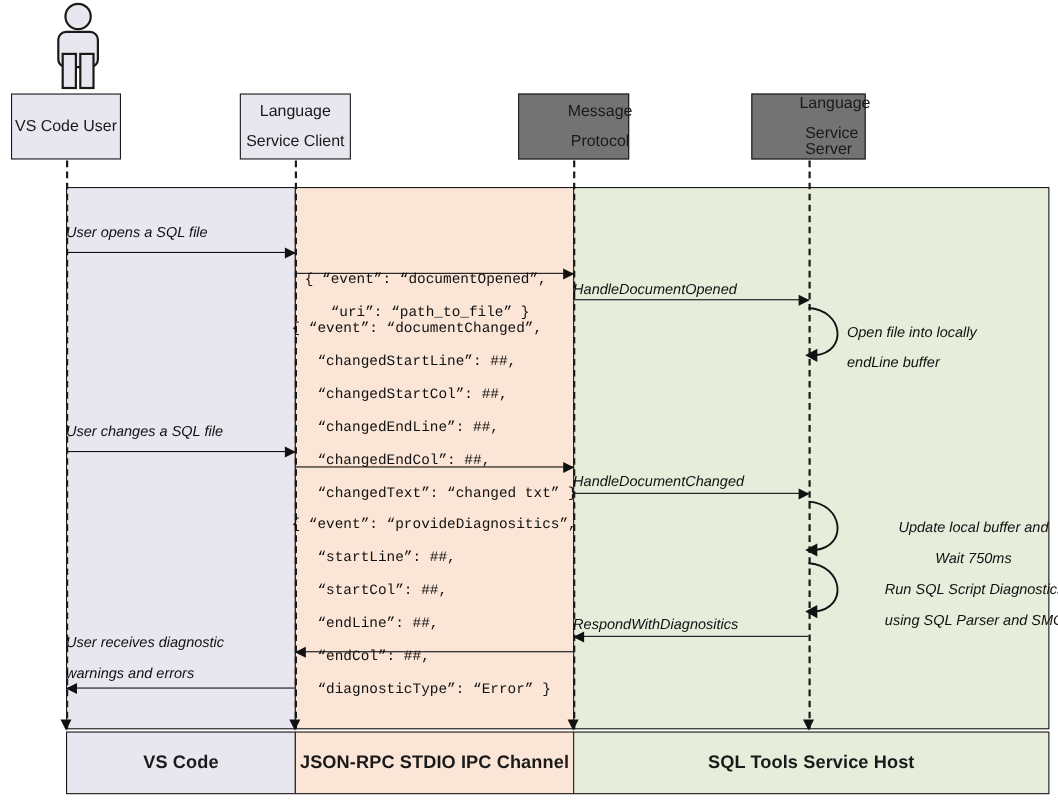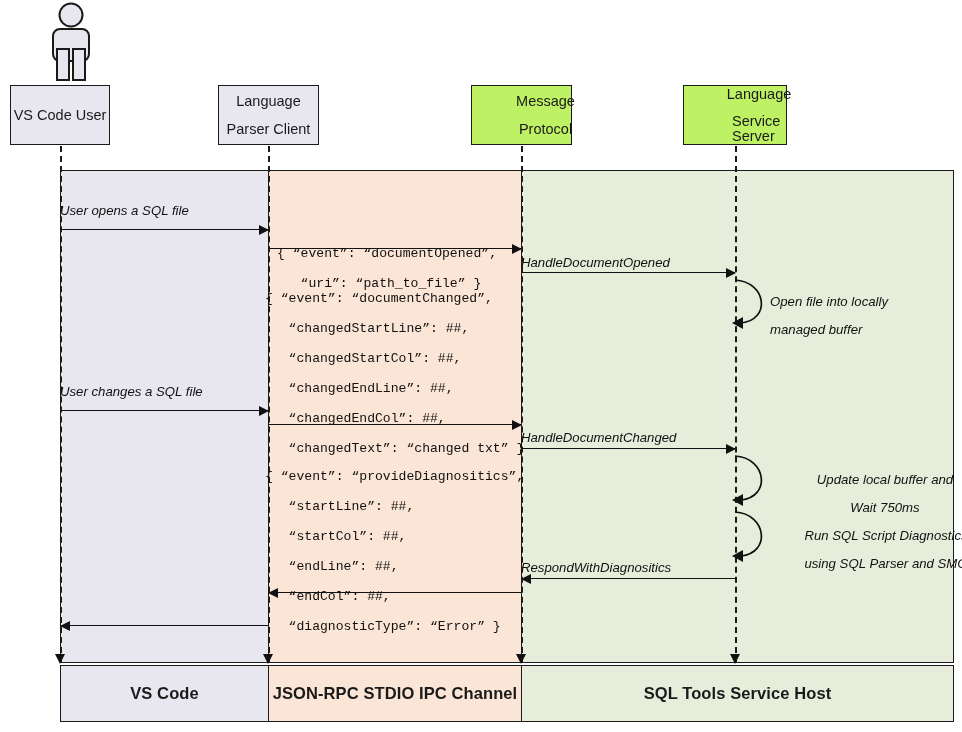--- a/index.html
+++ b/index.html
@@ -12,21 +12,21 @@
   .band-ipc{left:268px;top:170px;width:254px;height:493px;background:#fbe5d6;}
   .band-host{left:521px;top:170px;width:433px;height:493px;background:#e6eedb;}
 
   
   .pbox{position:absolute;box-sizing:border-box;border:1.7px solid #1a1a1a;
         display:flex;flex-direction:column;align-items:center;justify-content:center;
         font-size:14.5px;line-height:1.0;}
   .pbox .ln{display:block;}
   .pbox .ln+.ln{margin-top:13px;}
   .pbox-purple{background:#e8e6ef;}
-  .pbox-green{background:#bef264;padding-left:48px;}
+  .pbox-green{background:#737373;padding-left:48px;}
 
   
   .lifeline{position:absolute;width:0;border-left:2.2px dashed #1a1a1a;}
 
   
   .fbox{position:absolute;box-sizing:border-box;border:1.7px solid #1a1a1a;
         display:flex;align-items:center;justify-content:center;
         font-size:16.5px;font-weight:bold;letter-spacing:.1px;}
 
   
@@ -76,21 +76,21 @@
   <div class="lifeline" style="left:268px;top:146px;height:527px;"></div>
   <div class="lifeline" style="left:521px;top:146px;height:527px;"></div>
   <div class="lifeline" style="left:735px;top:146px;height:527px;"></div>
 
   <div class="pbox pbox-purple" style="left:10px;top:85px;width:100px;height:60px;text-align:center;">
     <span class="ln">VS Code User</span>
   </div>
 
   <div class="pbox pbox-purple" style="left:218px;top:85px;width:101px;height:60px;">
     <span class="ln">Language</span>
-    <span class="ln">Parser Client</span>
+    <span class="ln">Service Client</span>
   </div>
 
   <div class="pbox pbox-green" style="left:471px;top:85px;width:101px;height:60px;">
     <span class="ln">Message</span>
     <span class="ln">Protocol</span>
   </div>
 
   <div class="pbox pbox-green" style="left:683px;top:85px;width:104px;height:60px;">
     <span class="ln">Language</span>
     <span class="ln">Service Server</span>
@@ -106,21 +106,21 @@
 
   <div class="lbl" style="left:521px;top:252px;width:214px;">HandleDocumentOpened</div>
   <div class="arrow right" style="left:522px;top:272px;width:213px;"></div>
 
   <svg class="loop" style="left:731px;top:276px;" width="52" height="55" viewBox="0 0 52 55">
     <path d="M4,4 C36,6 40,44 10,47" fill="none" stroke="#111" stroke-width="1.7"></path>
     <polygon points="12,41 12,53 1,47" fill="#111"></polygon>
   </svg>
   <div class="lbl two" style="left:770px;top:288px;width:230px;text-align:left;">
     <span>Open file into locally</span><br>
-    <span>managed buffer</span>
+    <span>endLine buffer</span>
   </div>
 
   <div class="code" style="left:265px;top:284px;">{ “event”: “documentChanged”,
    “changedStartLine”: ##,
    “changedStartCol”: ##,
    “changedEndLine”: ##,
    “changedEndCol”: ##,
    “changedText”: “changed txt” }</div>
 
   <div class="lbl" style="left:60px;top:381px;width:209px;">User changes a SQL file</div>
@@ -154,20 +154,24 @@
    “startCol”: ##,
    “endLine”: ##,
    “endCol”: ##,
    “diagnosticType”: “Error” }</div>
 
   <div class="lbl" style="left:521px;top:557px;width:214px;">RespondWithDiagnositics</div>
   <div class="arrow left" style="left:522px;top:578px;width:213px;"></div>
 
   <div class="arrow left" style="left:269px;top:592px;width:252px;"></div>
 
+  <div class="lbl two" style="left:60px;top:570px;width:209px;">
+    <span>User receives diagnostic</span><br>
+    <span>warnings and errors</span>
+  </div>
   <div class="arrow left" style="left:61px;top:625px;width:207px;"></div>
 
   <div class="vhead" style="left:55px;top:654px;"></div>
   <div class="vhead" style="left:263px;top:654px;"></div>
   <div class="vhead" style="left:516px;top:654px;"></div>
   <div class="vhead" style="left:730px;top:654px;"></div>
 
   <div class="fbox" style="left:60px;top:665px;width:209px;height:57px;background:#e8e6ef;">
     <span>VS Code</span>
   </div>

